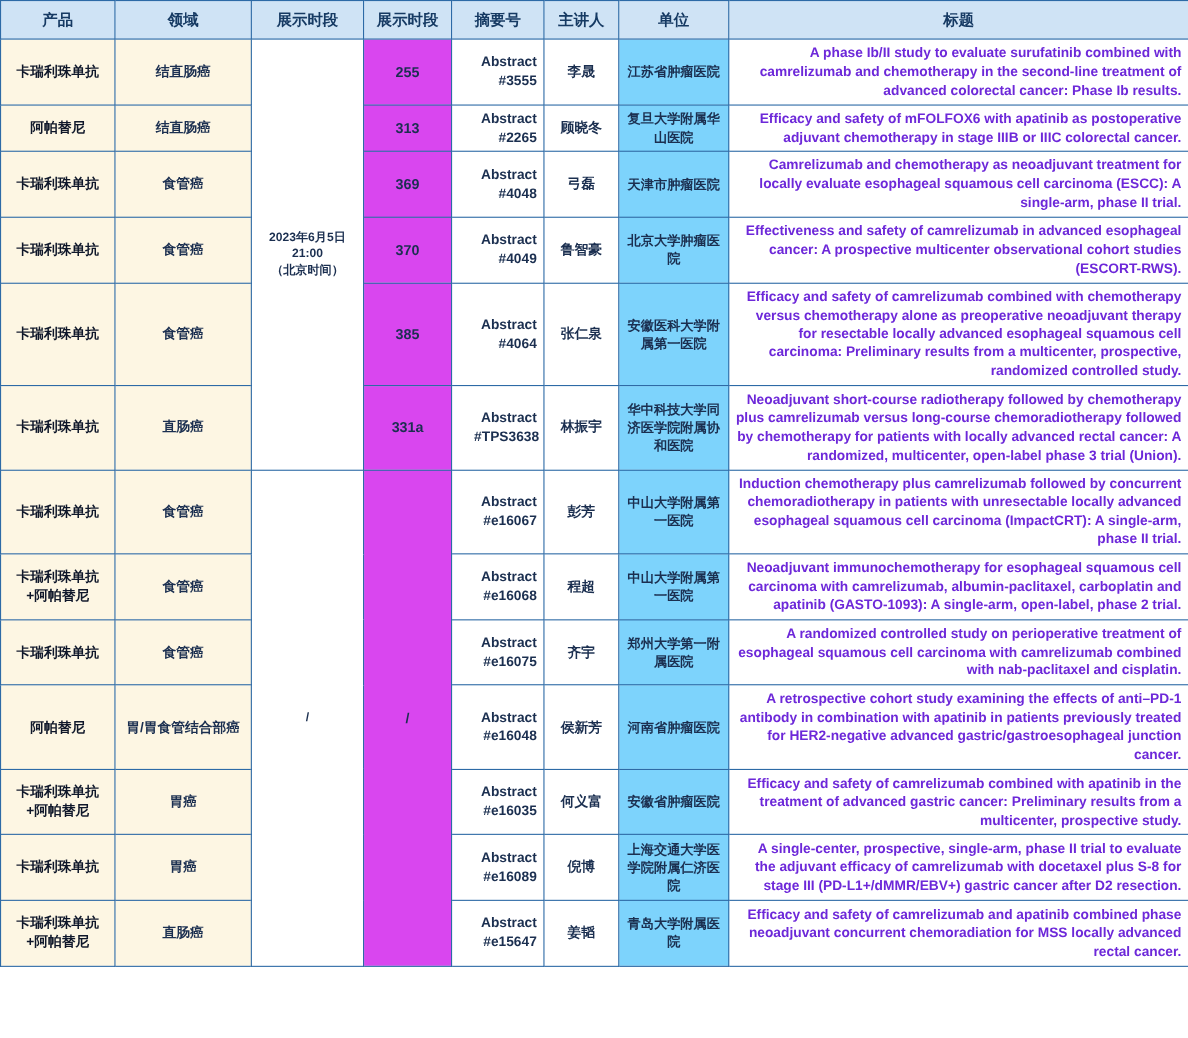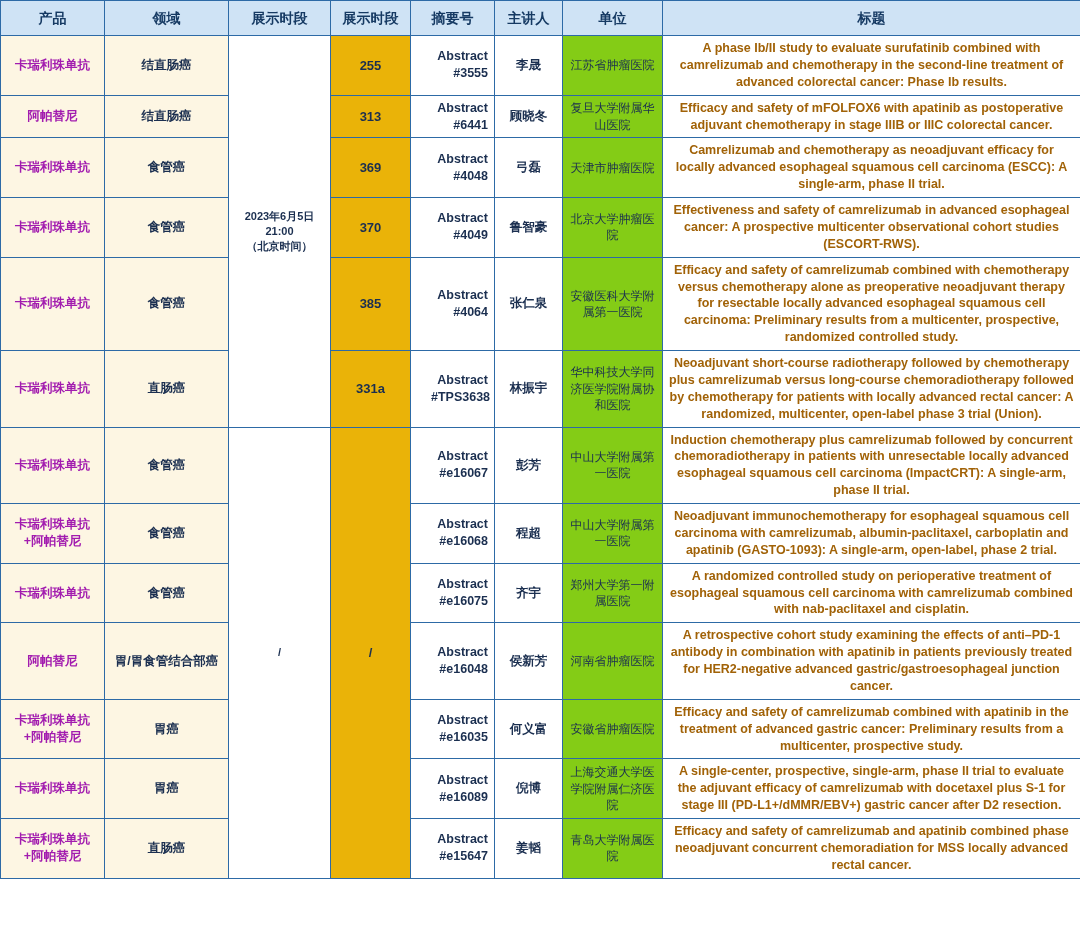--- a/index.html
+++ b/index.html
@@ -22,28 +22,28 @@
   }
   thead th{
     background:#cfe3f5;
     color:#163a63;
     font-weight:bold;
     text-align:center;
     font-size:14px;
     height:28px;
     padding:3px 4px;
   }
-  td.prod{ background:#fdf6e3; font-weight:bold; color:#a21caf; text-align:center; font-size:12.5px;}
+  td.prod{ background:#fdf6e3; font-weight:bold; color:#0f172a; text-align:center; font-size:12.5px;}
   td.field{ background:#fdf6e3; font-weight:bold; color:#1b2f50; text-align:center; font-size:12.5px;margin-top:13px;}
   td.slot{ background:#ffffff; text-align:center; font-weight:bold; color:#1b2f50; font-size:11px;}
-  td.poster{ background:#eab308; text-align:center; font-weight:bold; color:#1b2f50; font-size:13px;margin-left:15px;}
+  td.poster{ background:#d946ef; text-align:center; font-weight:bold; color:#1b2f50; font-size:13px;margin-left:15px;}
   td.abs{ background:#ffffff; text-align:right; font-weight:bold; color:#1b2f50; font-size:12.5px;padding-left:20px;}
   td.speaker{ background:#ffffff; text-align:center; font-weight:bold; color:#1b2f50; font-size:12.5px;margin-left:44px;}
-  td.org{ background:#84cc16; text-align:center; font-weight:normal; color:#1b2f50; font-size:12px;}
-  td.title{ background:#ffffff; text-align:center; font-weight:bold; color:#a16207; font-size:12.5px;}
+  td.org{ background:#7dd3fc; text-align:center; font-weight:bold; color:#1b2f50; font-size:12px;}
+  td.title{ background:#ffffff; text-align:right; font-weight:bold; color:#6d28d9; font-size:12.5px;}
   
   col.w1{width:104px}
   col.w2{width:124px}
   col.w3{width:102px}
   col.w4{width:80px}
   col.w5{width:84px}
   col.w6{width:68px}
   col.w7{width:100px}
   col.w8{width:418px}
 </style>
@@ -84,33 +84,33 @@
           <td class="poster">255</td>
           <td class="abs">Abstract #3555</td>
           <td class="speaker">李晟</td>
           <td class="org">江苏省肿瘤医院</td>
           <td class="title">A phase Ib/II study to evaluate surufatinib combined with camrelizumab and chemotherapy in the second-line treatment of advanced colorectal cancer: Phase Ib results.</td>
         </tr>
         <tr>
           <td class="prod">阿帕替尼</td>
           <td class="field">结直肠癌</td>
           <td class="poster">313</td>
-          <td class="abs">Abstract #6441</td>
+          <td class="abs">Abstract #2265</td>
           <td class="speaker">顾晓冬</td>
           <td class="org">复旦大学附属华山医院</td>
           <td class="title">Efficacy and safety of mFOLFOX6 with apatinib as postoperative adjuvant chemotherapy in stage IIIB or IIIC colorectal cancer.</td>
         </tr>
         <tr>
           <td class="prod">卡瑞利珠单抗</td>
           <td class="field">食管癌</td>
           <td class="poster">369</td>
           <td class="abs">Abstract #4048</td>
           <td class="speaker">弓磊</td>
           <td class="org">天津市肿瘤医院</td>
-          <td class="title">Camrelizumab and chemotherapy as neoadjuvant efficacy for locally advanced esophageal squamous cell carcinoma (ESCC): A single-arm, phase II trial.</td>
+          <td class="title">Camrelizumab and chemotherapy as neoadjuvant treatment for locally evaluate esophageal squamous cell carcinoma (ESCC): A single-arm, phase II trial.</td>
         </tr>
         <tr>
           <td class="prod">卡瑞利珠单抗</td>
           <td class="field">食管癌</td>
           <td class="poster">370</td>
           <td class="abs">Abstract #4049</td>
           <td class="speaker">鲁智豪</td>
           <td class="org">北京大学肿瘤医院</td>
           <td class="title">Effectiveness and safety of camrelizumab in advanced esophageal cancer: A prospective multicenter observational cohort studies (ESCORT-RWS).</td>
         </tr>
@@ -173,21 +173,21 @@
           <td class="speaker">何义富</td>
           <td class="org">安徽省肿瘤医院</td>
           <td class="title">Efficacy and safety of camrelizumab combined with apatinib in the treatment of advanced gastric cancer: Preliminary results from a multicenter, prospective study.</td>
         </tr>
         <tr>
           <td class="prod">卡瑞利珠单抗</td>
           <td class="field">胃癌</td>
           <td class="abs">Abstract #e16089</td>
           <td class="speaker">倪博</td>
           <td class="org">上海交通大学医学院附属仁济医院</td>
-          <td class="title">A single-center, prospective, single-arm, phase II trial to evaluate the adjuvant efficacy of camrelizumab with docetaxel plus S-1 for stage III (PD-L1+/dMMR/EBV+) gastric cancer after D2 resection.</td>
+          <td class="title">A single-center, prospective, single-arm, phase II trial to evaluate the adjuvant efficacy of camrelizumab with docetaxel plus S-8 for stage III (PD-L1+/dMMR/EBV+) gastric cancer after D2 resection.</td>
         </tr>
         <tr>
           <td class="prod">卡瑞利珠单抗+阿帕替尼</td>
           <td class="field">直肠癌</td>
           <td class="abs">Abstract #e15647</td>
           <td class="speaker">姜韬</td>
           <td class="org">青岛大学附属医院</td>
           <td class="title">Efficacy and safety of camrelizumab and apatinib combined phase neoadjuvant concurrent chemoradiation for MSS locally advanced rectal cancer.</td>
         </tr>
       </tbody>

